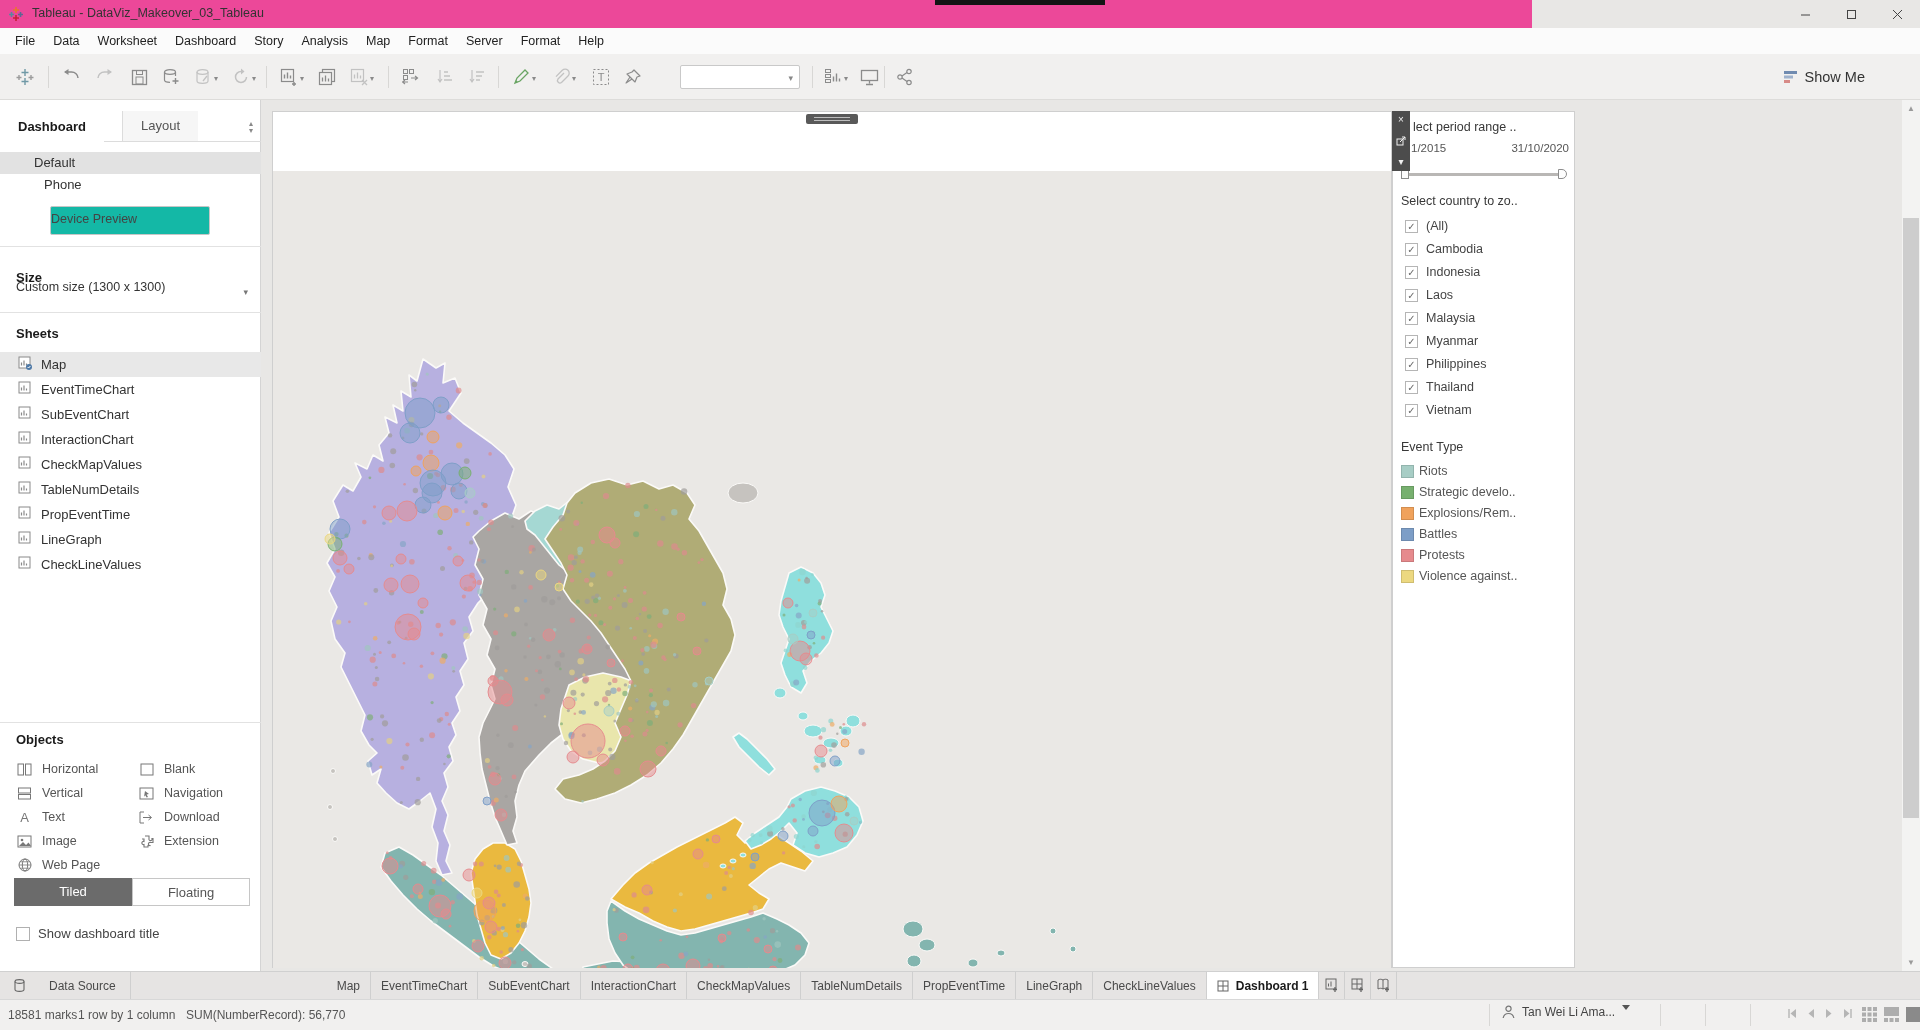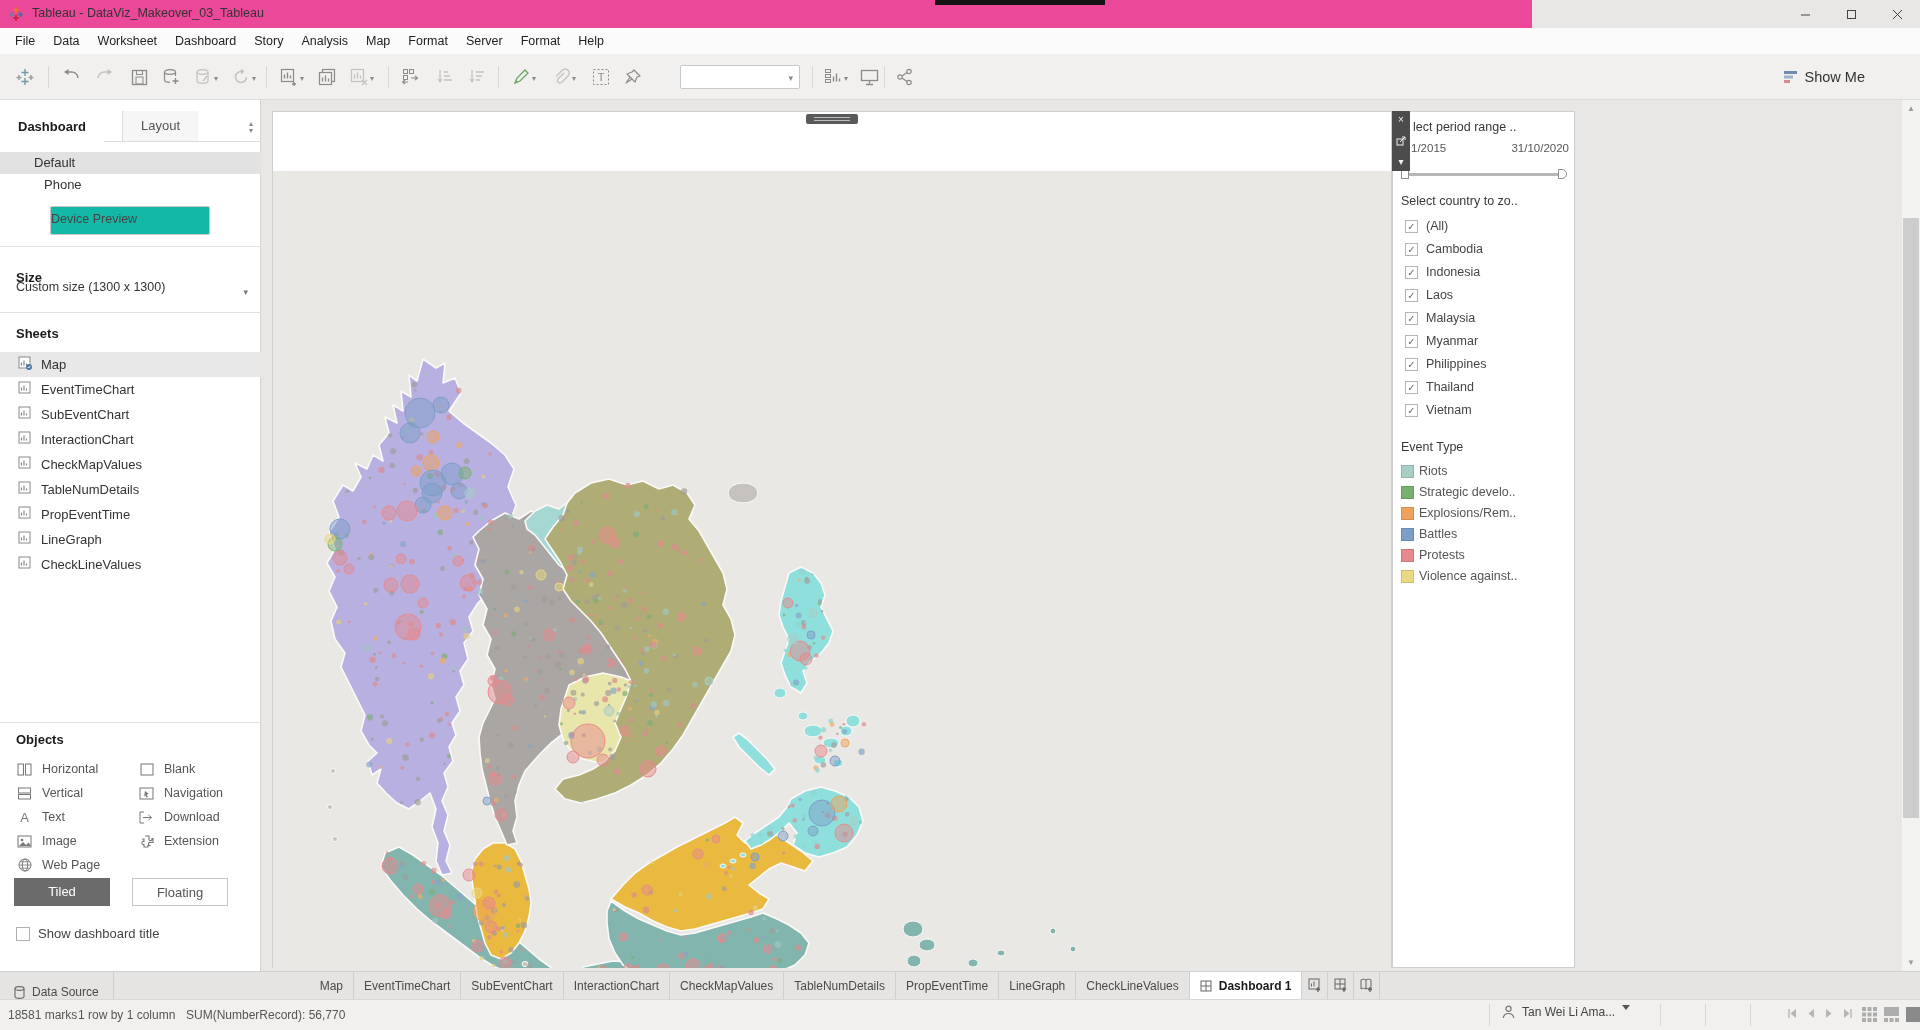--- a/index.html
+++ b/index.html
@@ -38,21 +38,21 @@
   .btn-device { position:absolute; left:50px; top:106px; width:160px; height:29px; background:#14b8a6; border:1px solid #c6c6c6; border-radius:2px; font-size:12.5px; color:#444; text-align:left; line-height:25px; }
   .sb-divider { position:absolute; left:0; width:261px; height:1px; background:#e2e2e2; }
   .sb-header { position:absolute; left:16px; font-size:13px; font-weight:bold; color:#1a1a1a; }
   .size-select { position:absolute; left:16px; top:180px; width:232px; height:22px; font-size:12.5px; color:#333; }
   .size-select .c { position:absolute; right:0; top:7px; font-size:9px; color:#777; }
   .sheet-row { position:absolute; left:0; width:261px; height:25px; display:flex; align-items:center; padding-left:18px; font-size:13px; color:#333; }
   .sheet-row.sel { background:#e8e8e8; }
   .sheet-row .lbl { margin-left:9px; }
   .obj-cell { position:absolute; height:22px; display:flex; align-items:center; font-size:12.5px; color:#555; }
   .obj-cell .ic { width:17px; margin-right:9px; color:#777; display:flex; justify-content:center; }
-  .seg { position:absolute; top:778px; width:96px; height:28px; font-size:13px; text-align:center; line-height:28px; }
+  .seg { position:absolute; top:778px; width:118px; height:28px; font-size:13px; text-align:center; line-height:28px; }
   .seg.tiled { left:14px; background:#6b6b6b; color:#fff; }
   .seg.floating { left:132px; background:#fff; color:#555; border:1px solid #c6c6c6; }
   .chkline { position:absolute; left:16px; top:826px; display:flex; align-items:center; gap:8px; font-size:13px; color:#444; }
   .cb { width:14px; height:14px; border:1px solid #b0b0b0; background:#fff; display:flex; align-items:center; justify-content:center; font-size:10px; color:#6a6a6a; }
 
   
   .dashzone { position:absolute; left:272px; top:111px; width:1120px; height:857px; background:#fff; border:1px solid #cfcfcf; }
   .grip { position:absolute; left:533px; top:2px; width:52px; height:10px; background:#595959; border-radius:2px; }
   .grip:before, .grip:after { content:""; position:absolute; left:8px; right:8px; height:1px; background:#bdbdbd; }
   .grip:before { top:3px; } .grip:after { top:6px; }
@@ -75,21 +75,21 @@
   .leg-row { position:absolute; left:8px; display:flex; align-items:center; gap:5px; font-size:12.5px; color:#555; height:18px; }
   .sw { width:13px; height:13px; border:1px solid rgba(0,0,0,.12); }
 
   
   .vscroll { position:absolute; left:1902px; top:100px; width:18px; height:871px; background:#f3f3f2; }
   .vscroll .arr { position:absolute; left:0; width:18px; height:17px; color:#9a9a9a; font-size:8px; text-align:center; line-height:17px; }
   .vscroll .thumb { position:absolute; left:1px; top:118px; width:16px; height:600px; background:#cdcdcd; }
 
   
   .tabsrow { position:absolute; left:0; top:971px; width:1920px; height:28px; background:#e6e4e3; border-top:1px solid #d0d0d0; display:flex; align-items:stretch; }
-  .dstab { display:flex; align-items:flex-end; gap:7px; padding:0 14px; font-size:12px; color:#4a4a4a; border-right:1px solid #cfcfcf; }
+  .dstab { display:flex; align-items:center; gap:24px; padding:0 14px; font-size:12px; color:#4a4a4a; border-right:1px solid #cfcfcf; }
   .tabspacer { width:196px; }
   .sheettab { display:flex; align-items:center; padding:0 10px; font-size:12px; color:#4a4a4a; border-right:1px solid #cfcfcf; }
   .sheettab:first-of-type { border-left:1px solid #cfcfcf; }
   .sheettab.active { background:#fff; font-weight:bold; color:#1a1a1a; gap:7px; }
   .newbtn { width:26px; display:flex; align-items:center; justify-content:center; border-right:1px solid #cfcfcf; }
 
   
   .statusbar { position:absolute; left:0; top:999px; width:1920px; height:31px; background:#f1f0ef; border-top:1px solid #d8d8d8; font-size:12px; color:#555; }
   .statusbar .t { position:absolute; top:8px; }
   .ssep { position:absolute; top:4px; width:1px; height:22px; background:#d8d7d5; }

